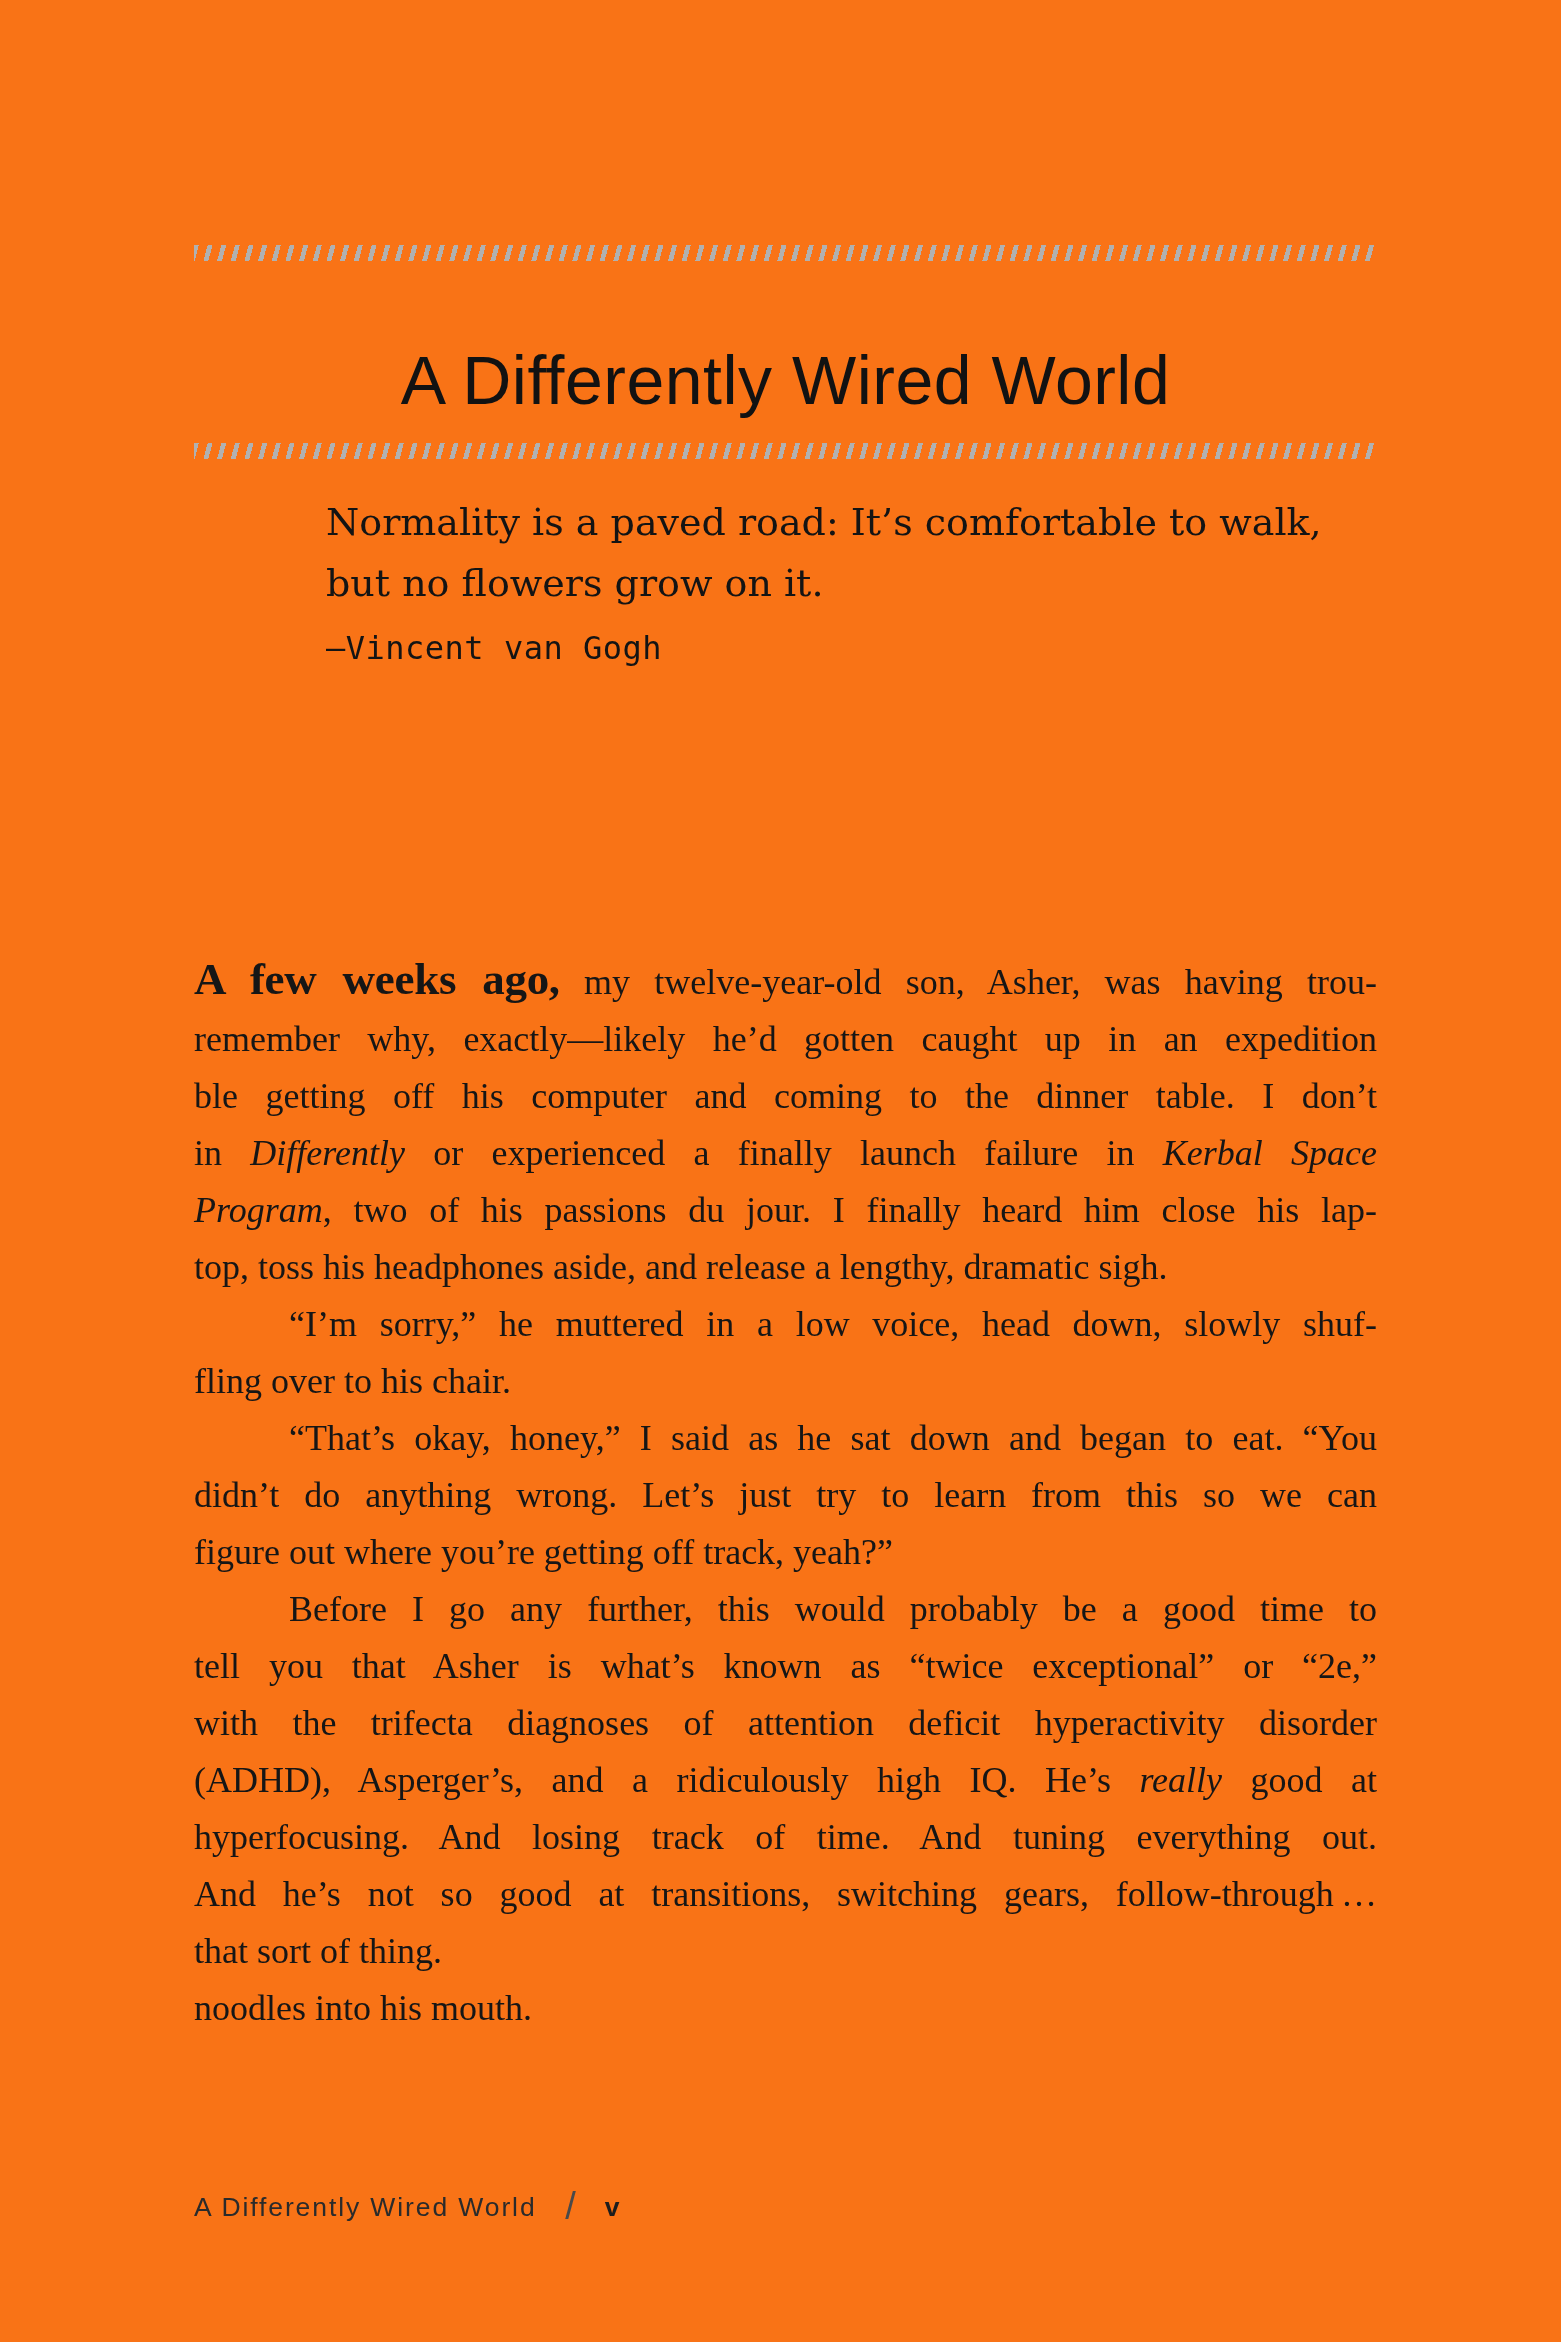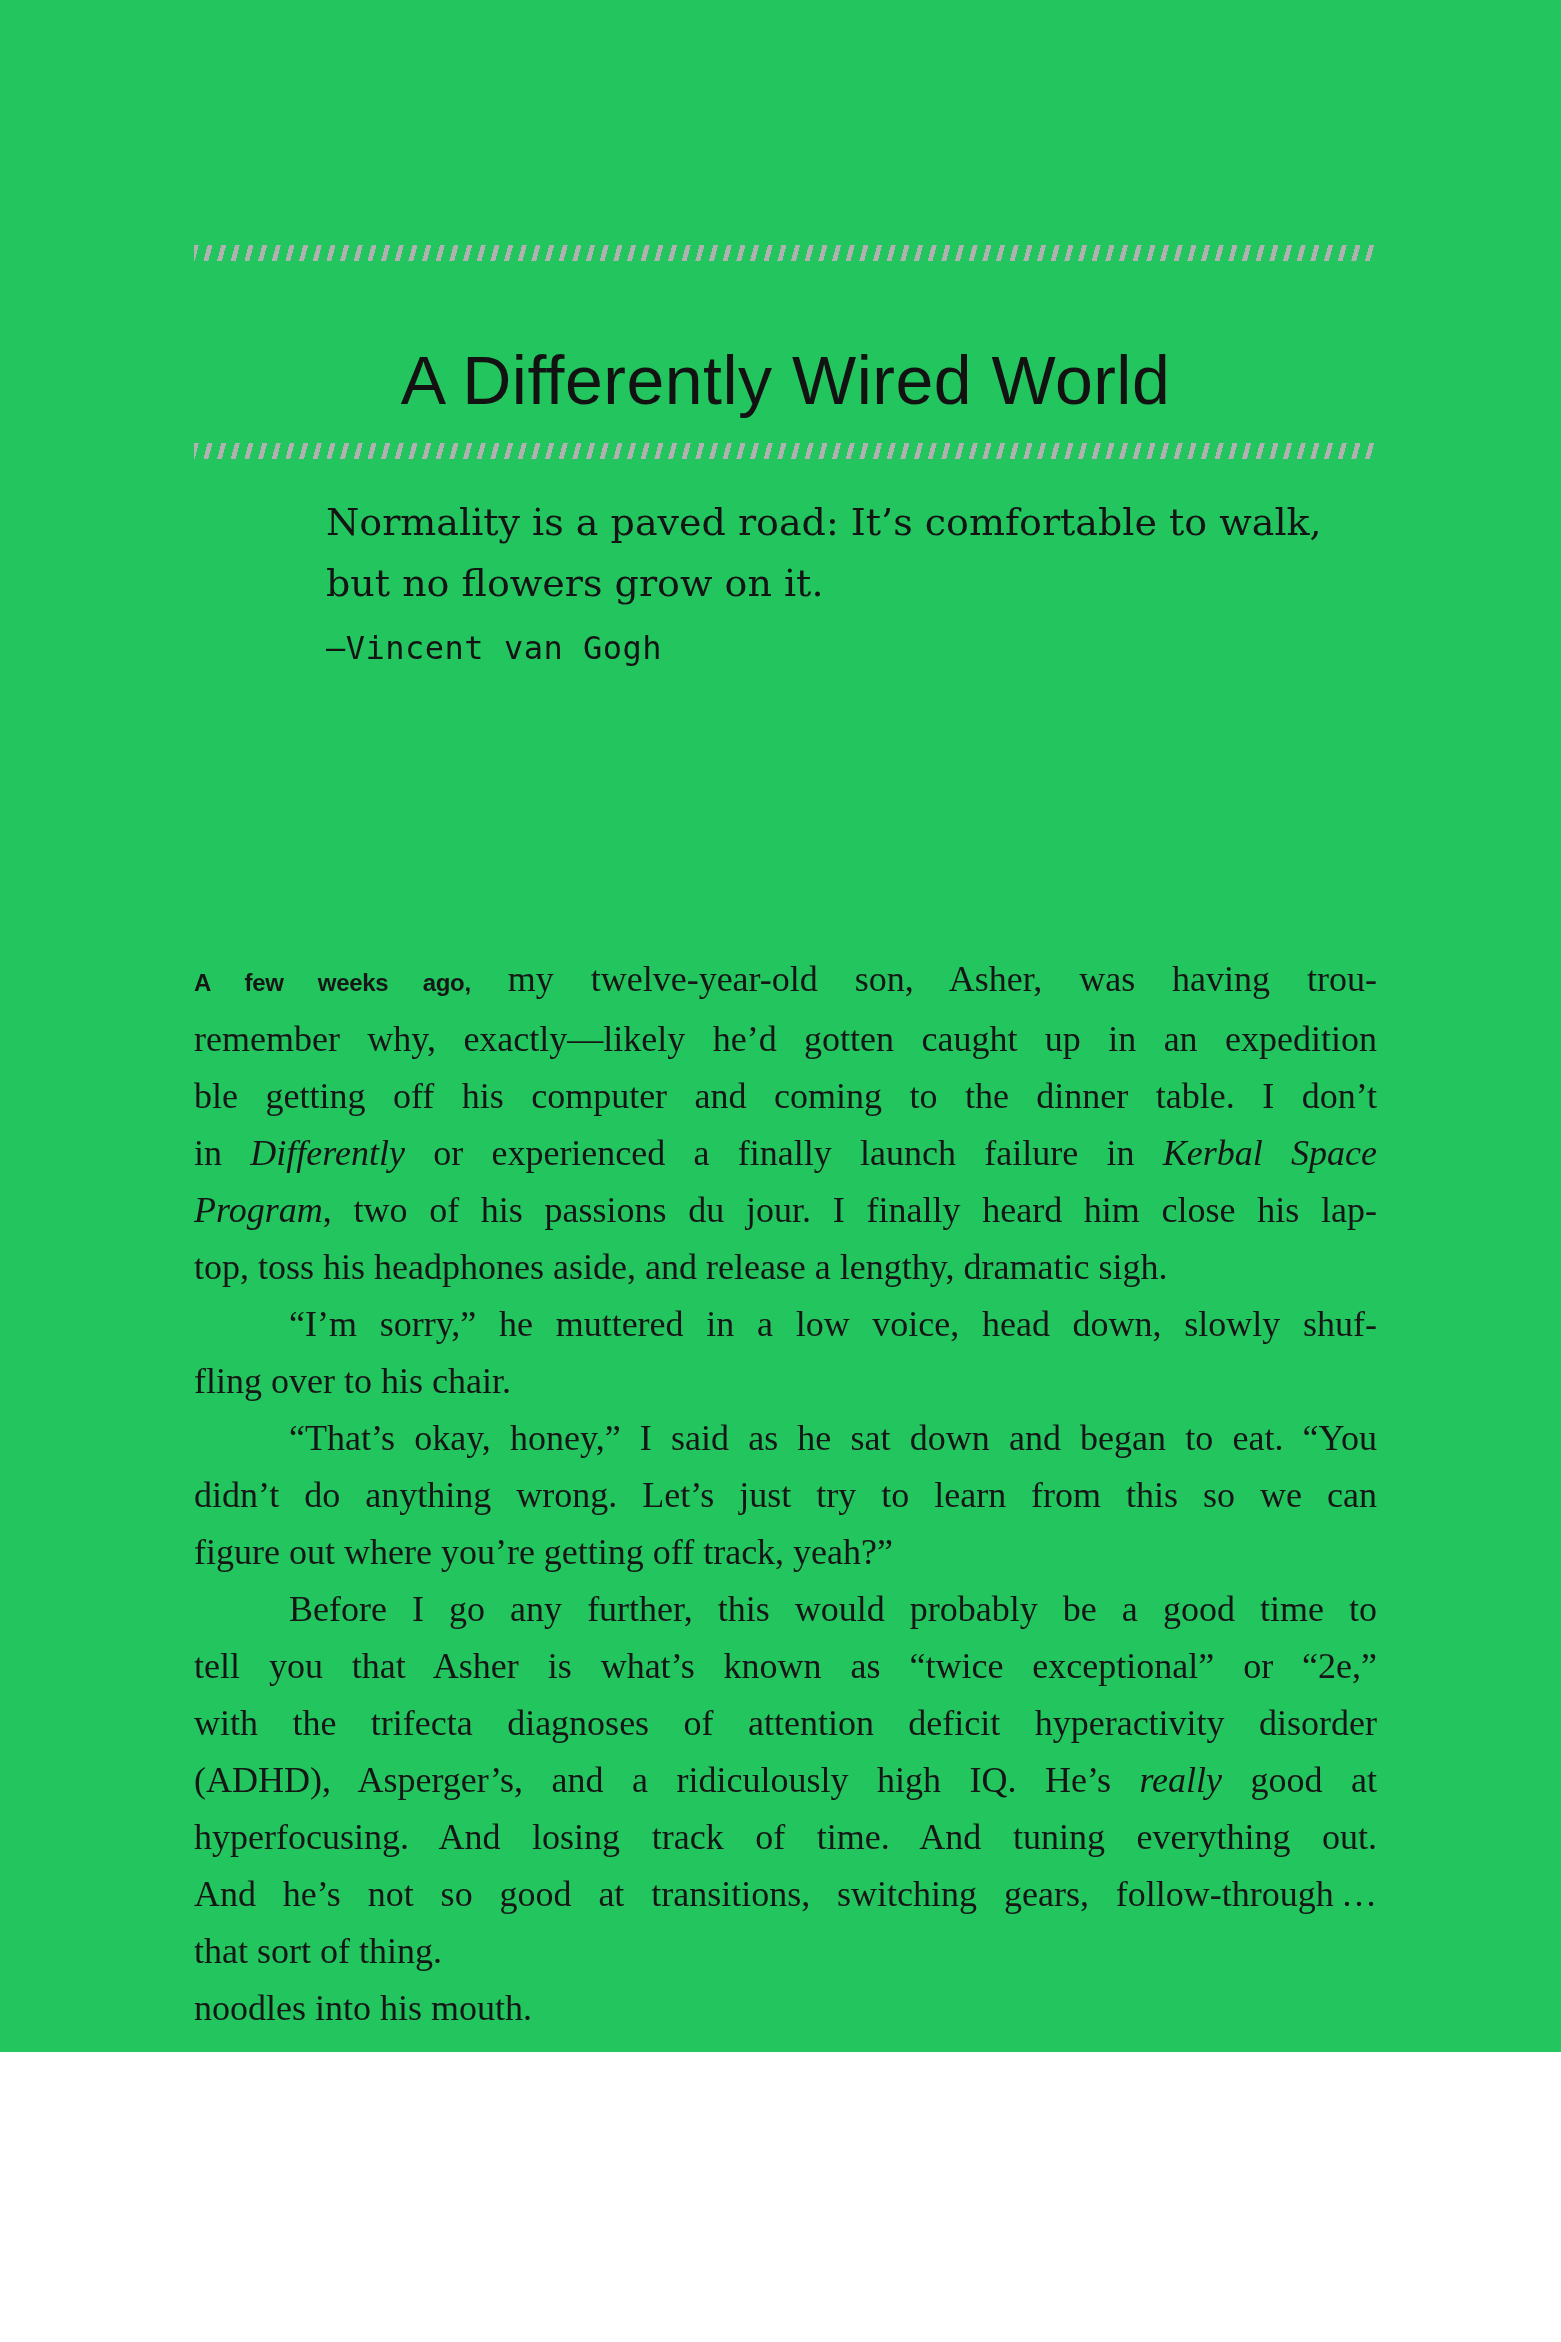--- a/index.html
+++ b/index.html
@@ -5,22 +5,22 @@
   :root{
     --text:#161616;
     --hatch:#b1b1b1;
     --footer:#2b2b2b;
   }
   html,body{margin:0;padding:0;}
   body{background:#ffffff;}
   .page{
     position:relative;
     width:1561px;
-    height:2052px;
-    background:#22c55e;
+    height:2342px;
+    background:#f97316;
     overflow:hidden;
     font-family:"Liberation Serif", serif;
     color:var(--text);
   }
   .hatch{
     position:absolute;
     left:194px;
     width:1183px;
     height:16px;
     background:repeating-linear-gradient(105deg, var(--hatch) 0 4.7px, transparent 4.7px 13.2px);
@@ -74,23 +74,23 @@
     line-height:57px;
   }
   .bline{
     text-align:justify;
     text-align-last:justify;
     white-space:normal;
   }
   .bline.last{ text-align-last:left; }
   .bline.indent{ text-indent:95px; }
   .run-lead{
-    font-family:Liberation Sans, sans-serif;
+    font-family:Liberation Serif, serif;
     font-weight:700;
-    font-size:24px;
+    font-size:45px;
     letter-spacing:-0.3px;
     margin-top:9px;
   }
   .run-i{ font-style:italic; }
   .footer{
     position:absolute;
     top:2184px;
     left:194px;
     width:1188px;
     text-align:left;

